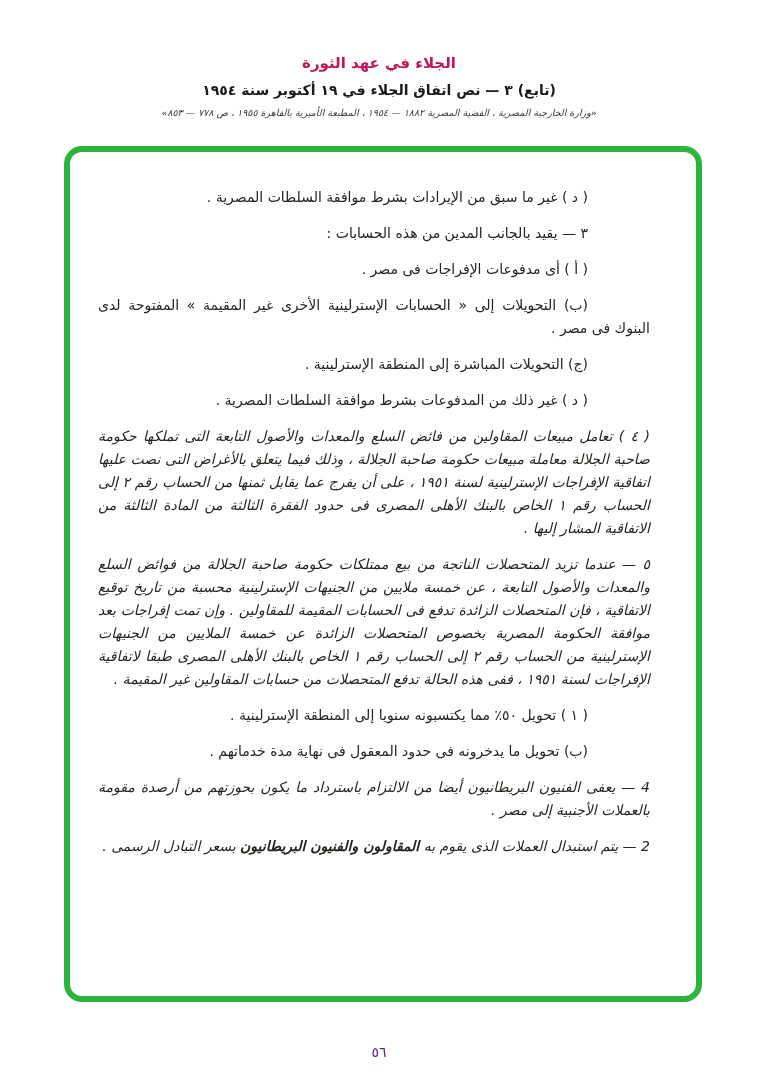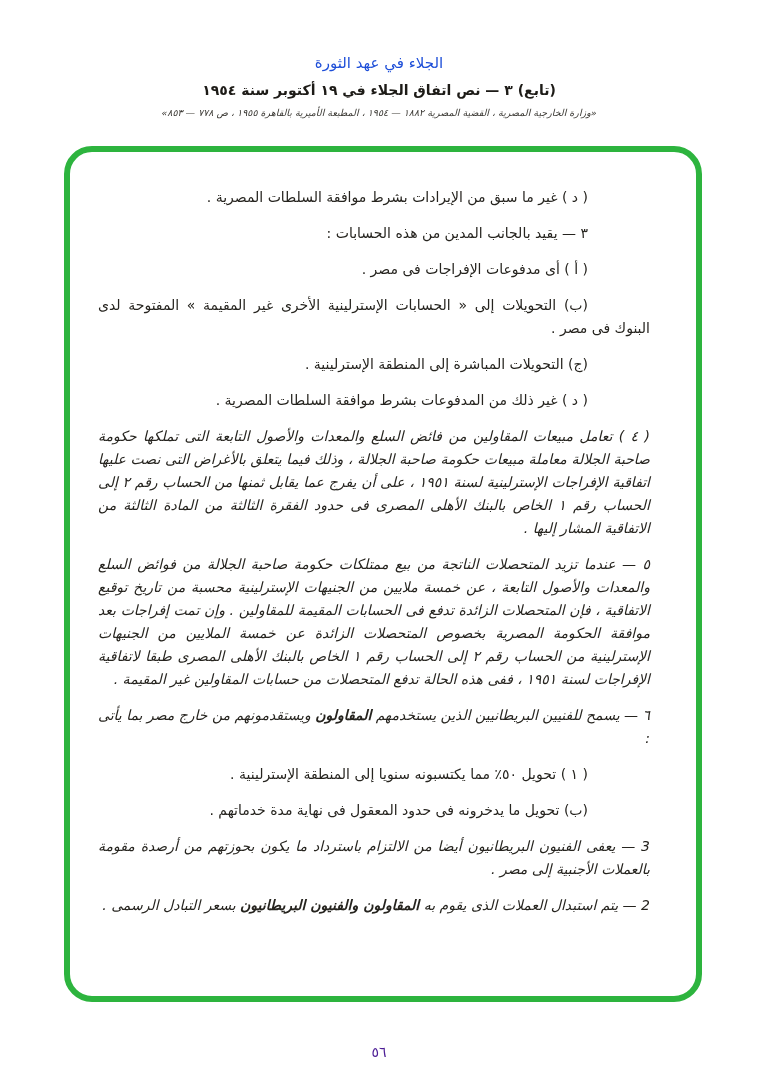--- a/index.html
+++ b/index.html
@@ -18,22 +18,22 @@
     height: 1078px;
     direction: rtl;
   }
   
   .doc-header {
     padding-top: 54px;
     text-align: center;
   }
   .doc-title {
     font-size: 15px;
-    font-weight: normal;
-    color: #1d4ed8;
+    font-weight: bold;
+    color: #be185d;
   }
   .doc-subtitle {
     margin-top: 10px;
     font-size: 14px;
     font-weight: bold;
     color: #1d1b17;
   }
   .doc-source {
     margin-top: 9px;
     font-size: 9.5px;
@@ -42,21 +42,21 @@
     font-style: italic;
   }
   
   .highlight-box {
     position: absolute;
     left: 64px;
     top: 146px;
     width: 638px;
     height: 856px;
     border: 6px solid #2db43e;
-    border-radius: 28px;
+    border-radius: 18px;
     background: #ffffff;
   }
   .text-body {
     padding: 34px 46px 0 28px;
     font-size: 14px;
     line-height: 23px;
     text-align: justify;
     color: #26241f;
   }
   .para { margin-bottom: 13px; }
@@ -90,25 +90,24 @@
 
       <p class="para item">( د ) غير ما سبق من الإيرادات بشرط موافقة السلطات المصرية .</p>
       <p class="para item">٣ — يقيد بالجانب المدين من هذه الحسابات :</p>
       <p class="para item">( أ ) أى مدفوعات الإفراجات فى مصر .</p>
       <p class="para item">(ب) التحويلات إلى « الحسابات الإسترلينية الأخرى غير المقيمة » المفتوحة لدى البنوك فى مصر .</p>
       <p class="para item">(ج) التحويلات المباشرة إلى المنطقة الإسترلينية .</p>
       <p class="para item">( د ) غير ذلك من المدفوعات بشرط موافقة السلطات المصرية .</p>
       <p class="para block">( ٤ ) تعامل مبيعات المقاولين من فائض السلع والمعدات والأصول التابعة التى تملكها حكومة صاحبة الجلالة معاملة مبيعات حكومة صاحبة الجلالة ، وذلك فيما يتعلق بالأغراض التى نصت عليها اتفاقية الإفراجات الإسترلينية لسنة ١٩٥١ ، على أن يفرج عما يقابل ثمنها من الحساب رقم ٢ إلى الحساب رقم ١ الخاص بالبنك الأهلى المصرى فى حدود الفقرة الثالثة من المادة الثالثة من الاتفاقية المشار إليها .</p>
       <p class="para block">٥ — عندما تزيد المتحصلات الناتجة من بيع ممتلكات حكومة صاحبة الجلالة من فوائض السلع والمعدات والأصول التابعة ، عن خمسة ملايين من الجنيهات الإسترلينية محسبة من تاريخ توقيع الاتفاقية ، فإن المتحصلات الزائدة تدفع فى الحسابات المقيمة للمقاولين . وإن تمت إفراجات بعد موافقة الحكومة المصرية بخصوص المتحصلات الزائدة عن خمسة الملايين من الجنيهات الإسترلينية من الحساب رقم ٢ إلى الحساب رقم ١ الخاص بالبنك الأهلى المصرى طبقا لاتفاقية الإفراجات لسنة ١٩٥١ ، ففى هذه الحالة تدفع المتحصلات من حسابات المقاولين غير المقيمة .</p>
 
-      <p class="para block"><span>٦ — يسمح للفنيين البريطانيين الذين يستخدمهم </span><span class="bold">المقاولون</span><span> ويستقدمونهم من خارج مصر بما يأتى :</span></p>
 
       <p class="para item">( ١ ) تحويل ٥٠٪ مما يكتسبونه سنويا إلى المنطقة الإسترلينية .</p>
       <p class="para item">(ب) تحويل ما يدخرونه فى حدود المعقول فى نهاية مدة خدماتهم .</p>
-      <p class="para block">3 — يعفى الفنيون البريطانيون أيضا من الالتزام باسترداد ما يكون بحوزتهم من أرصدة مقومة بالعملات الأجنبية إلى مصر .</p>
+      <p class="para block">4 — يعفى الفنيون البريطانيون أيضا من الالتزام باسترداد ما يكون بحوزتهم من أرصدة مقومة بالعملات الأجنبية إلى مصر .</p>
 
       <p class="para block"><span>2 — يتم استبدال العملات الذى يقوم به </span><span class="bold">المقاولون والفنيون البريطانيون</span><span> بسعر التبادل الرسمى .</span></p>
 
     </div>
   </div>
 
   <footer>
     <div class="page-number">٥٦</div>
   </footer>
 

